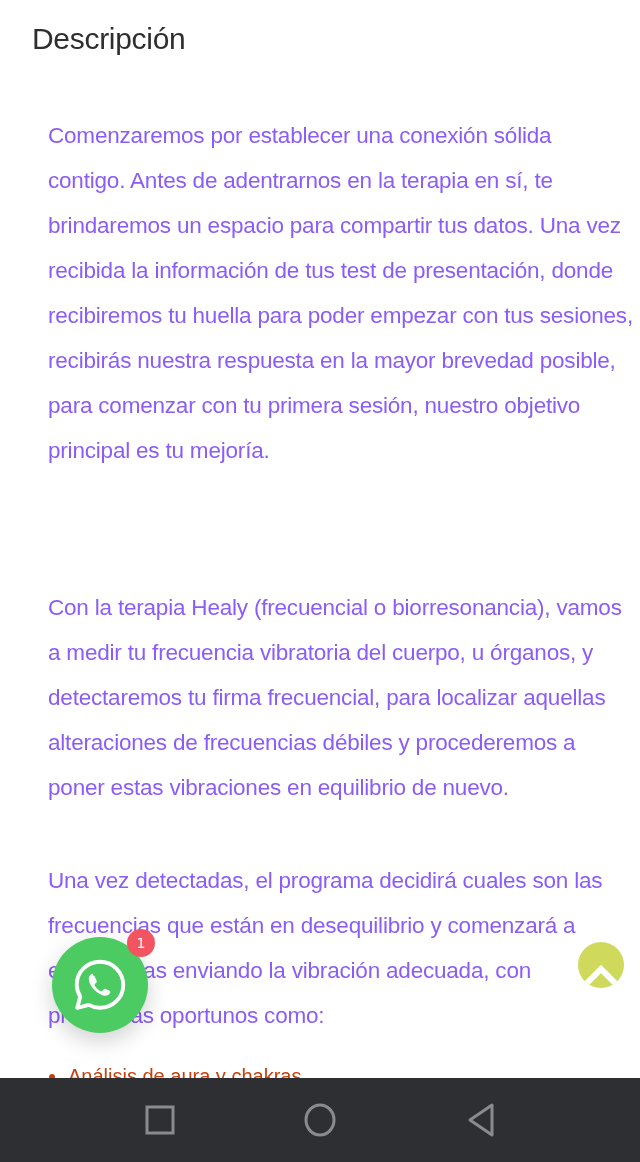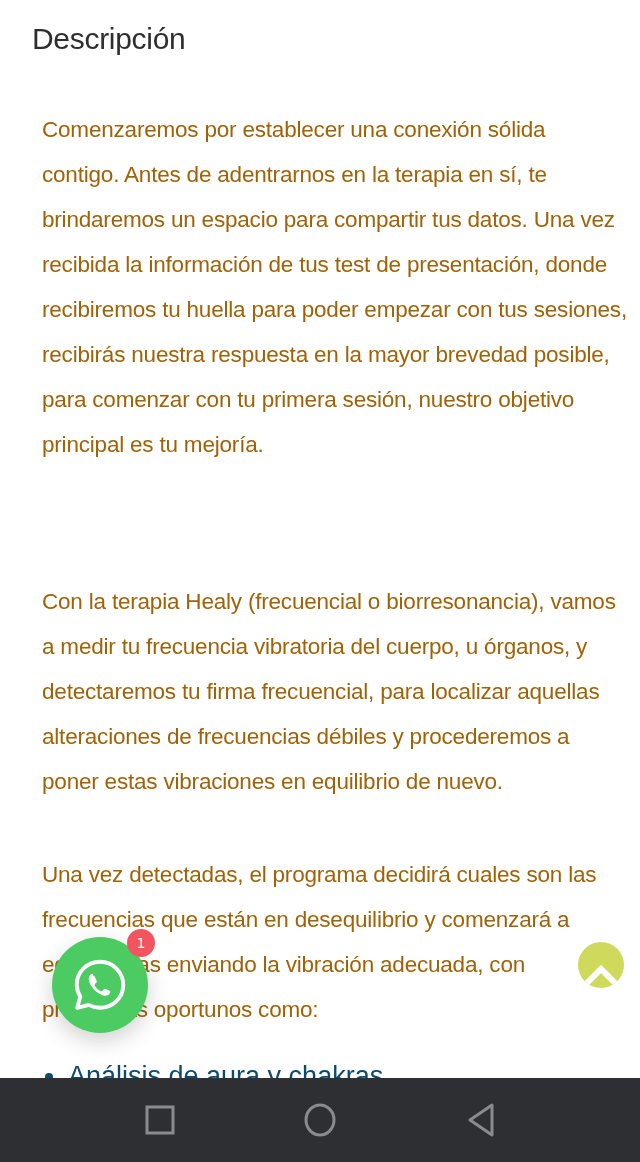--- a/index.html
+++ b/index.html
@@ -27,39 +27,39 @@
     }
     .heading {
       margin: 20px 0 0 0;
       font-size: 30px;
       font-weight: 400;
       line-height: 38px;
       color: #2e2e2e;
       letter-spacing: -0.3px;
     }
     .para {
-      margin: 10px;
+      margin: 16px;
       font-size: 22.5px;
       line-height: 45px;
       font-weight: 400;
       letter-spacing: -0.2px;
-      color: #a16207;
+      color: #8b5cf6;
     }
     .p1 { position: absolute; top: 97px; left: 0; width: 585px; }
     .p2 { position: absolute; top: 569px; left: 0; width: 585px; }
     .p3 { position: absolute; top: 842px; left: 0; width: 585px; }
     .list {
       position: absolute;
       top: 1054px;
       left: 0;
       margin: 0;
       padding: 0 0 0 36px;
-      font-size: 27px;
+      font-size: 20px;
       line-height: 45px;
-      color: #0c4a6e;
+      color: #c2410c;
     }
     .list li { list-style: disc; }
 
     
     .wa-btn {
       position: absolute;
       left: 52px;
       top: 937px;
       width: 96px;
       height: 96px;

